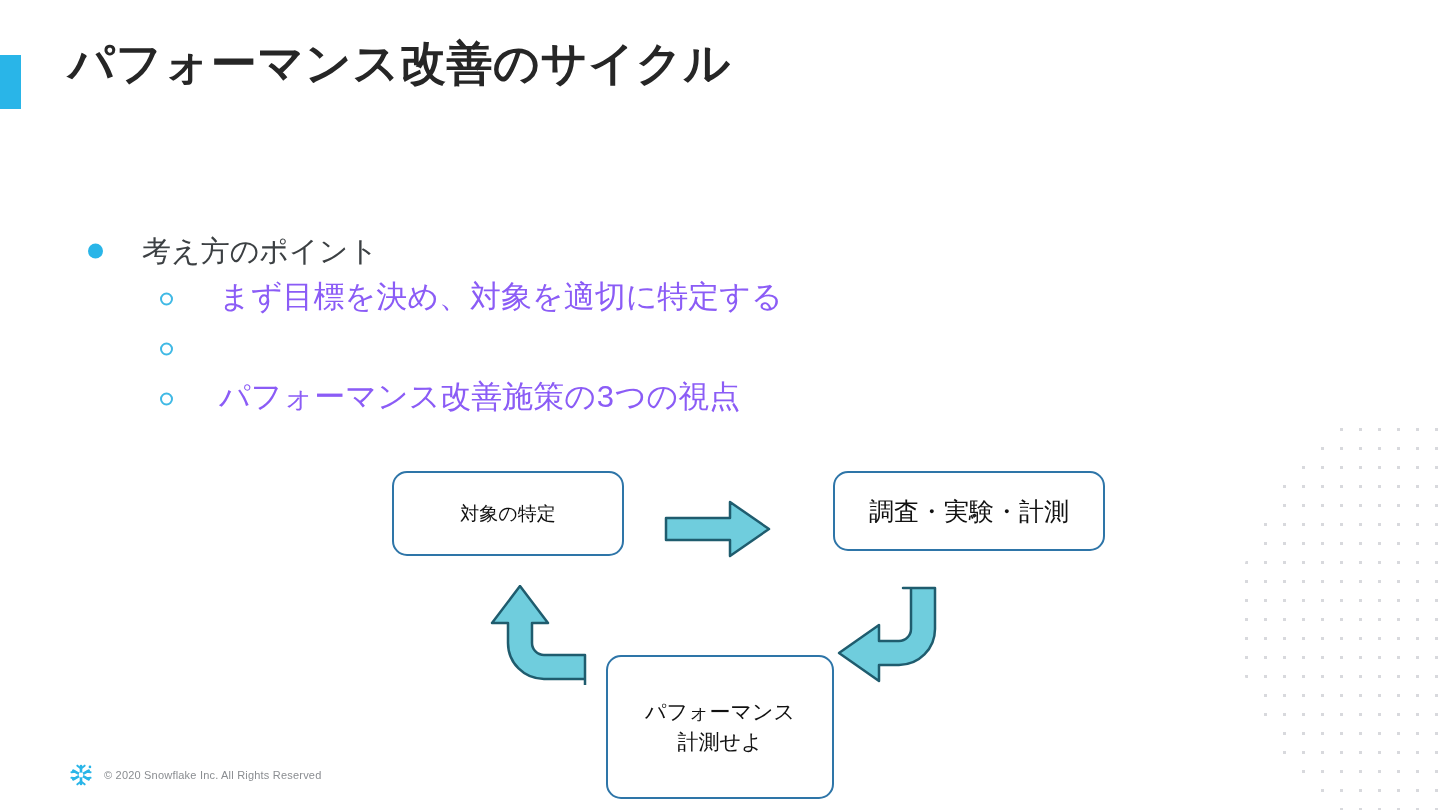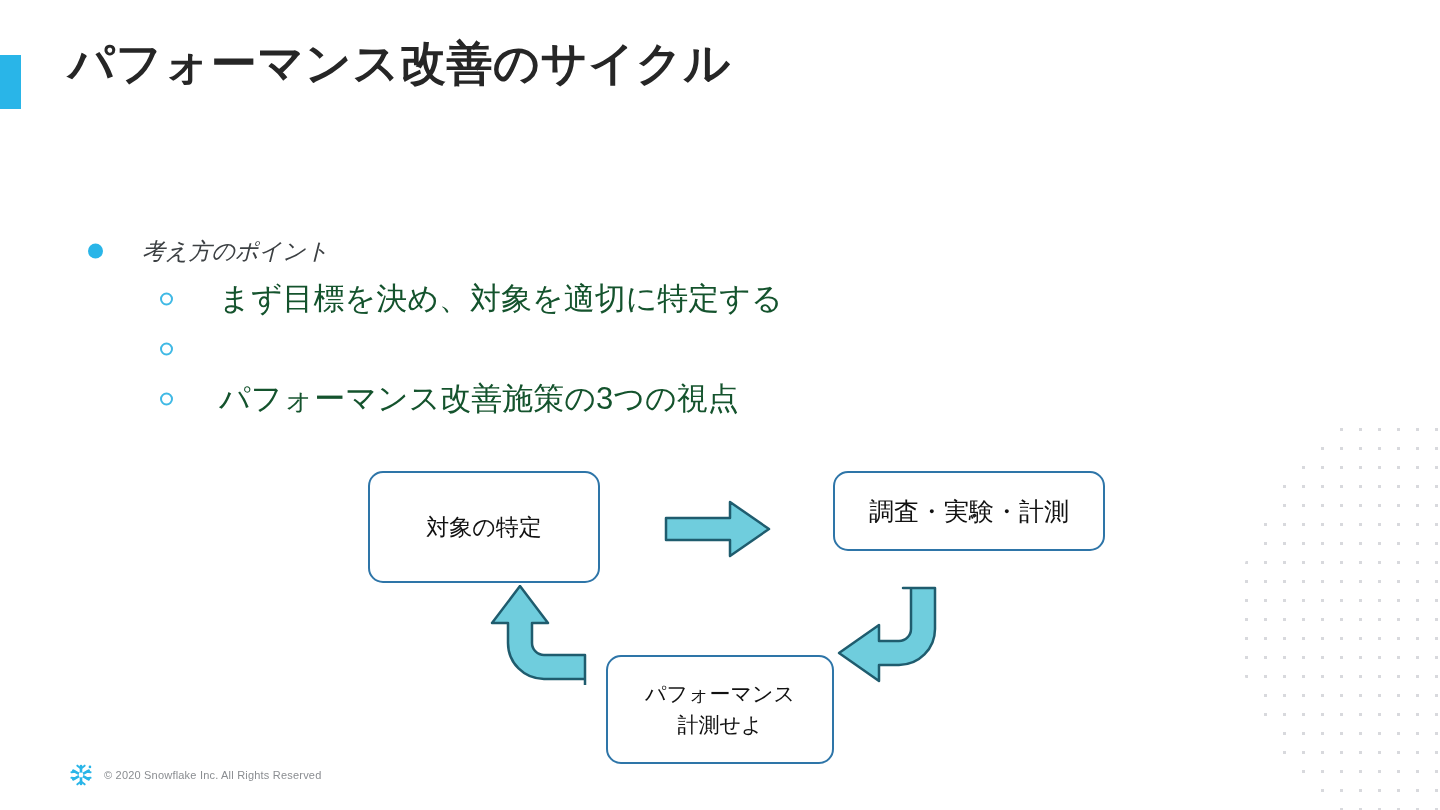--- a/index.html
+++ b/index.html
@@ -71,24 +71,23 @@
     position: absolute;
     left: 8px;
     top: 50%;
     transform: translateY(-50%);
     width: 15px;
     height: 15px;
     border-radius: 50%;
     background: #29B5E8;
   }
   .bullet-l1 .btext {
-    font-size: 23px;
+    font-size: 29px;
     color: #3C4043;
     line-height: 1.25;
-    font-style: italic;
   }
   .bullet-l2 {
     position: relative;
     display: flex;
     align-items: center;
     height: 50px;
     padding-left: 139px;
   }
   .bullet-l2 .marker-ring {
     position: absolute;
@@ -97,22 +96,23 @@
     transform: translateY(-50%);
     width: 13px;
     height: 13px;
     border-radius: 50%;
     border: 2px solid #3FB9E5;
     box-sizing: border-box;
     background: transparent;
   }
   .bullet-l2 .btext {
     font-size: 31px;
-    color: #14532d;
+    color: #8b5cf6;
     line-height: 1.25;
+    font-family: Liberation Mono, monospace;
   }
 
   
   #diagram {
     position: absolute;
     left: 0;
     top: 0;
     width: 1440px;
     height: 810px;
     pointer-events: none;
@@ -124,29 +124,29 @@
     border: 2px solid #2E75A8;
     border-radius: 15px;
     display: flex;
     align-items: center;
     justify-content: center;
     text-align: center;
     color: #111111;
     pointer-events: auto;
   }
   #box-identify {
-    left: 368px;  top: 471px;  width: 232px; height: 112px;
-    font-size: 23px;
+    left: 392px;  top: 471px;  width: 232px; height: 85px;
+    font-size: 19px;
   }
   #box-measure {
     left: 833px;  top: 471px;  width: 272px; height: 80px;
     font-size: 25px;
   }
   #box-action {
-    left: 606px;  top: 655px;  width: 228px; height: 109px;
+    left: 606px;  top: 655px;  width: 228px; height: 144px;
     font-size: 21px;
     line-height: 1.45;
   }
   .arrow-svg {
     position: absolute;
     pointer-events: auto;
   }
   #arrow-right { left: 664px; top: 498px; }
   #arrow-down-left { left: 835px; top: 585px; }
   #arrow-left-up { left: 485px; top: 585px; }

